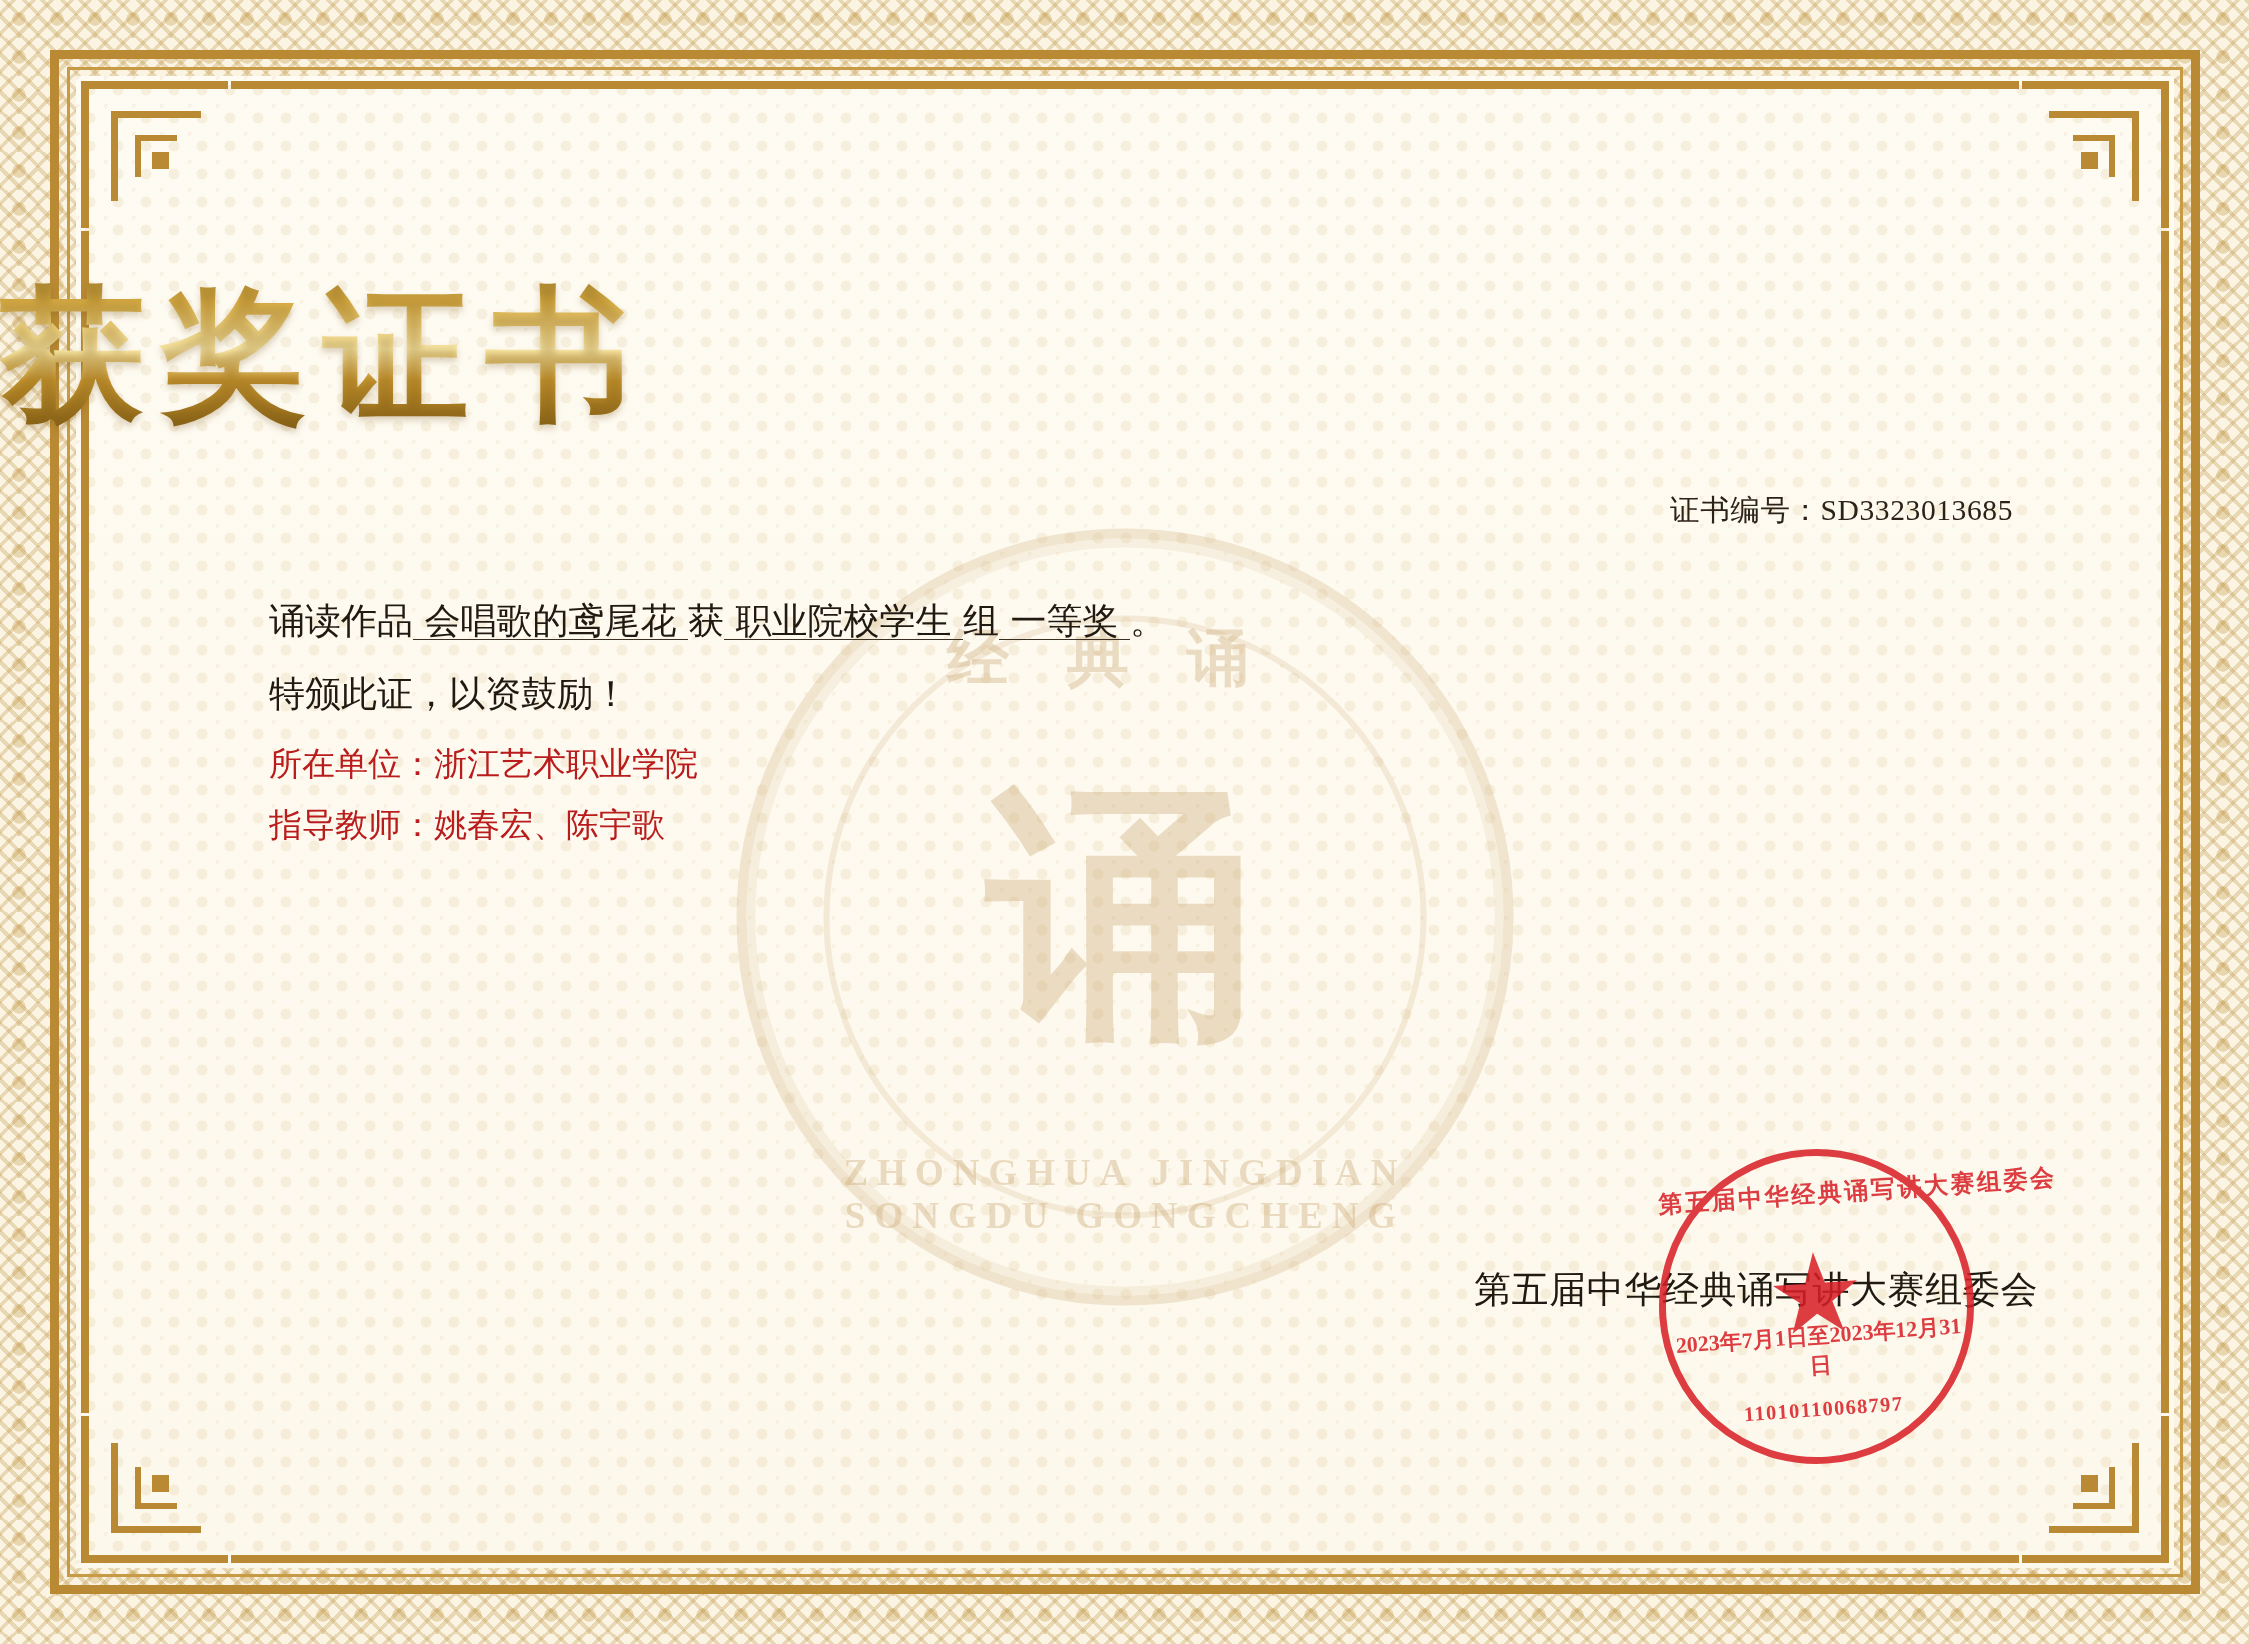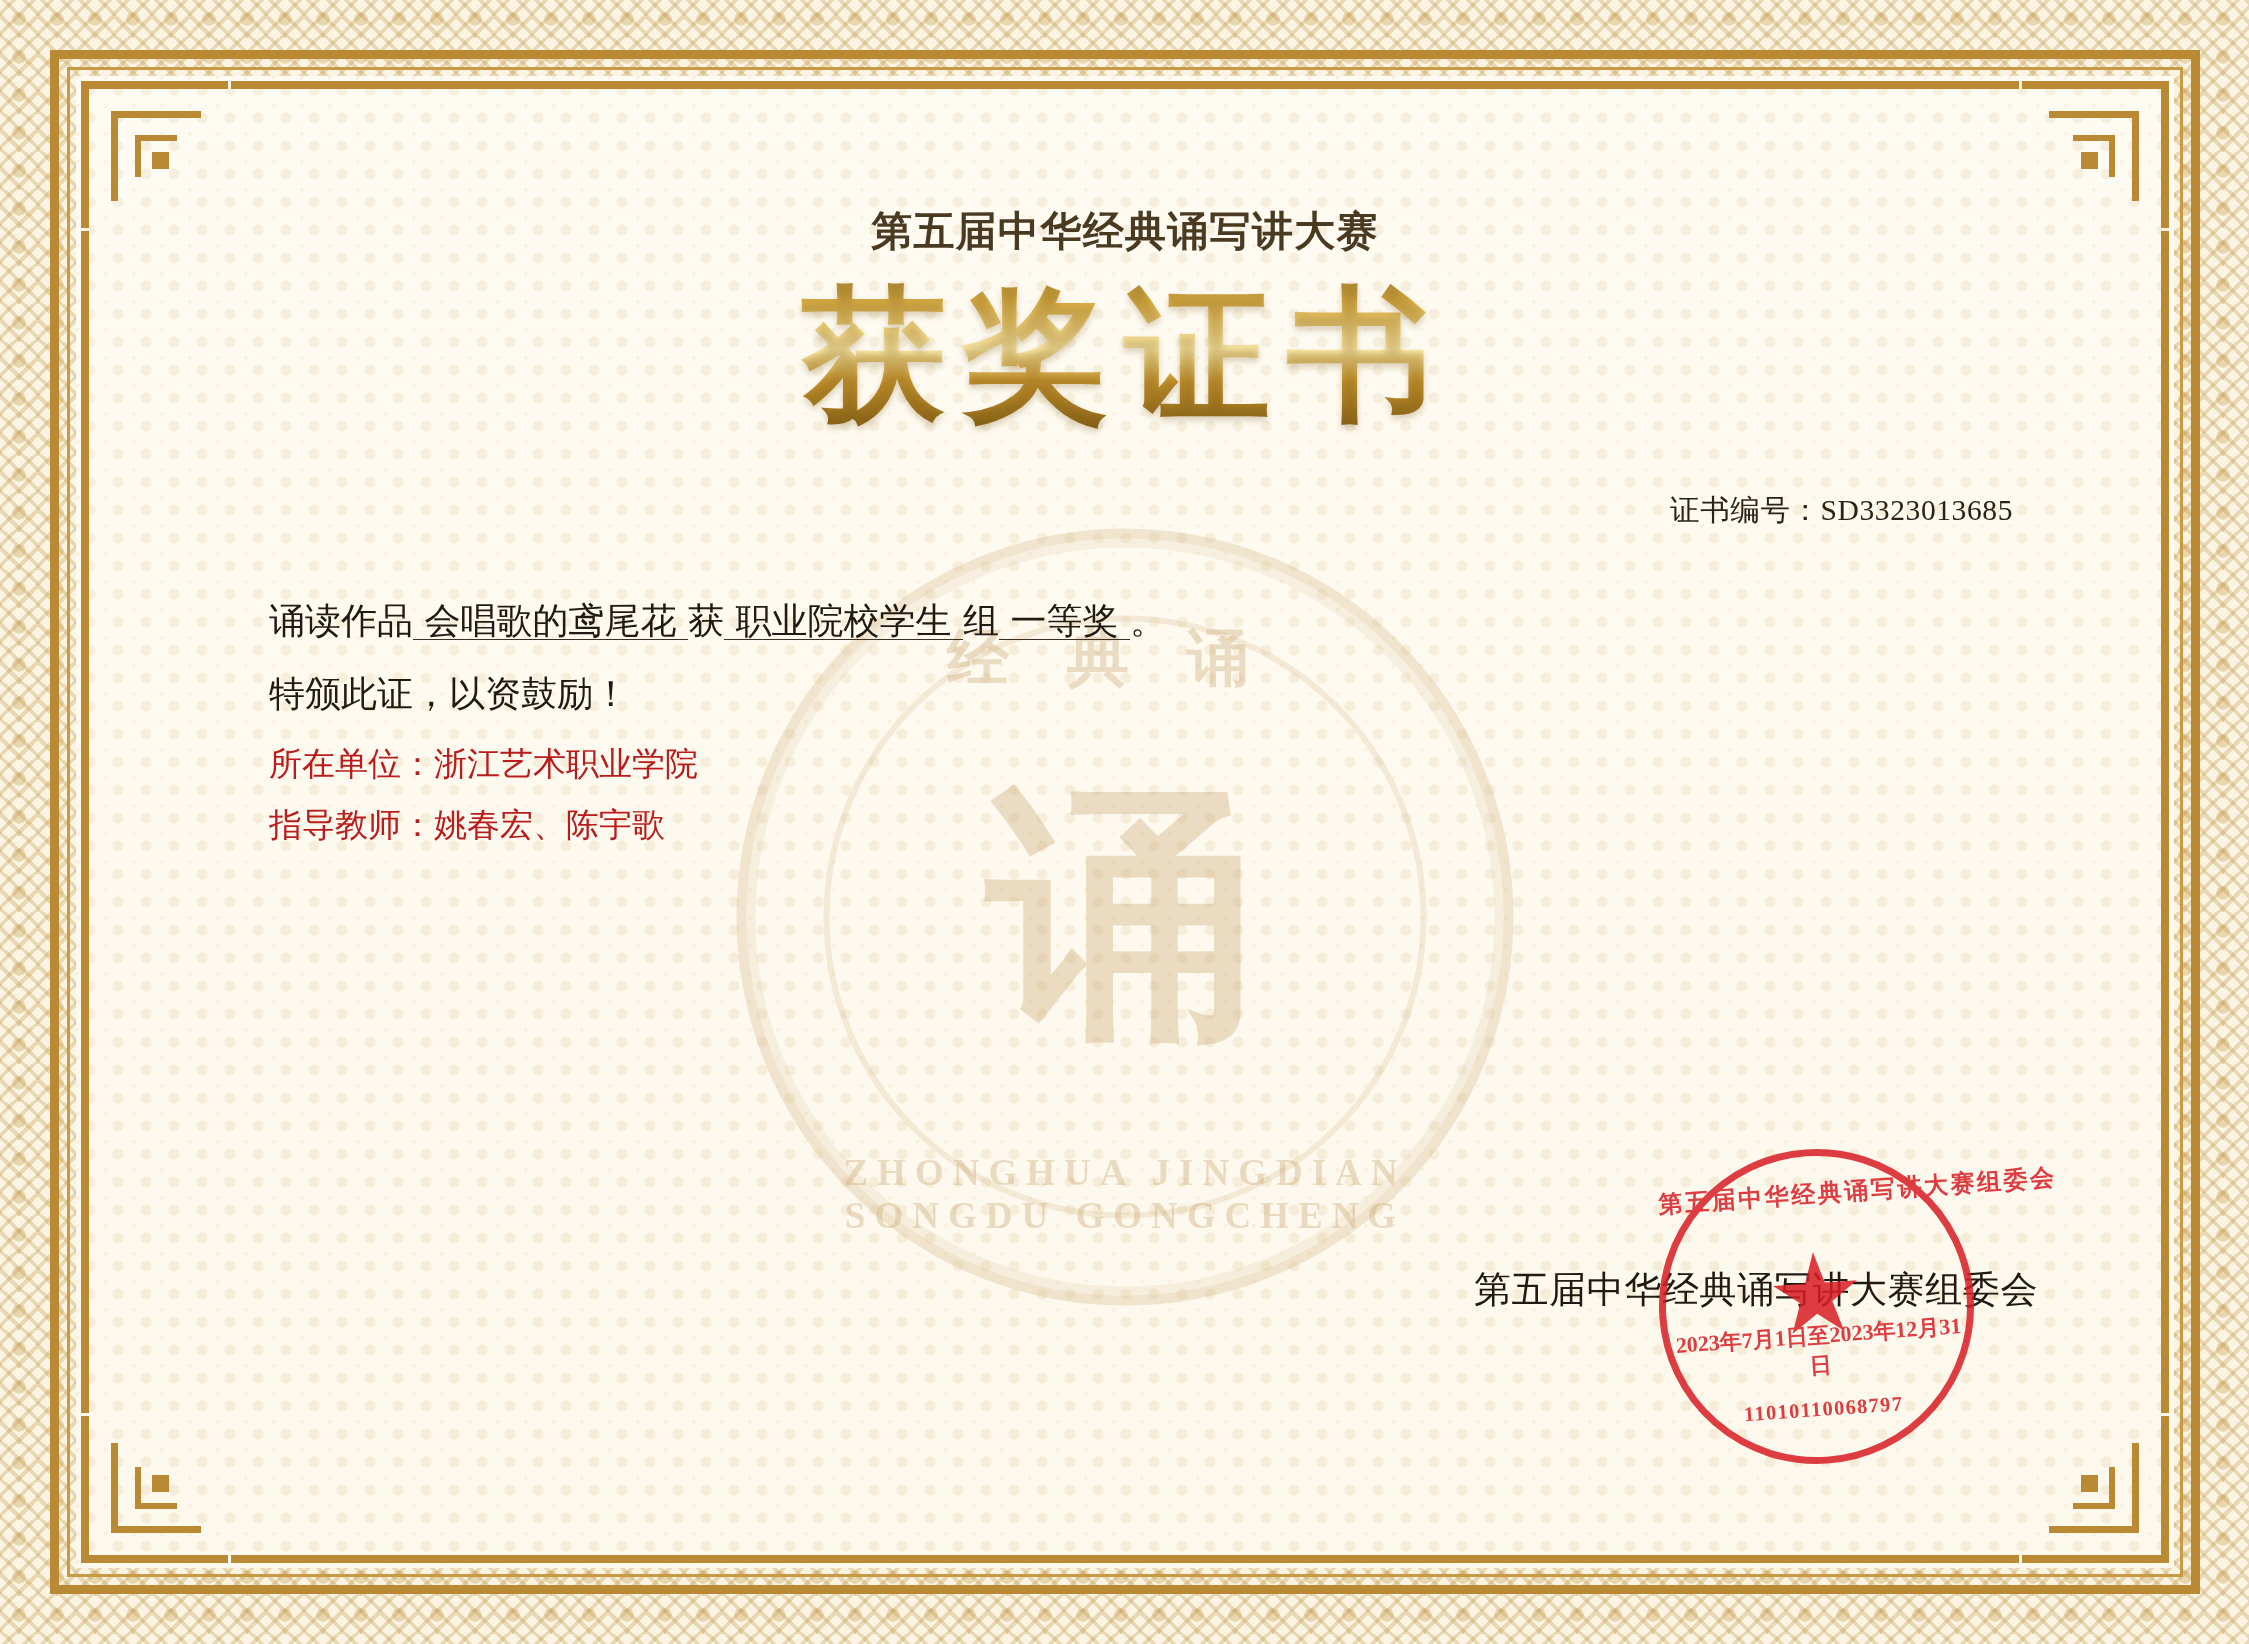--- a/index.html
+++ b/index.html
@@ -158,21 +158,21 @@
     font-size: 41px;
     font-weight: bold;
     color: #4a3a22;
     letter-spacing: 1.3px;
   }
 
   .main-title {
     position: absolute;
     left: 0; right: 0;
     top: 259px;
-    text-align: center;
+    text-align: left;
     font-size: 145px;
     font-weight: bold;
     letter-spacing: 16.7px;
     background: linear-gradient(180deg, #7a5a18 0%, #d9ae45 22%, #fbeaa8 46%, #c7962f 62%, #8a6417 86%, #5d4210 100%);
     -webkit-background-clip: text;
     background-clip: text;
     color: transparent;
     -webkit-text-fill-color: transparent;
     text-shadow: 0 3.8px 6.4px rgba(120,85,20,0.25);
     font-family: "Liberation Serif", "DejaVu Serif", serif;
@@ -340,21 +340,20 @@
   <div class="edge-left"></div>
   <div class="edge-right"></div>
 
   <div class="watermark">
     <div class="wm-inner"></div>
     <div class="wm-top-text">经典诵</div>
     <div class="wm-glyph">诵</div>
     <div class="wm-bottom-text">ZHONGHUA JINGDIAN SONGDU GONGCHENG</div>
   </div>
 
-  <div class="subtitle">第五届中华经典诵写讲大赛</div>
   <div class="main-title">获奖证书</div>
 
   <div class="cert-no">
     <span>证书编号：</span><span>SD3323013685</span>
   </div>
 
   <div class="body-block">
 
     <div class="line">
       <span>诵读作品</span><span class="fill">会唱歌的鸢尾花</span><span>获</span><span class="fill">职业院校学生</span><span>组</span><span class="fill">一等奖</span><span>。</span>

